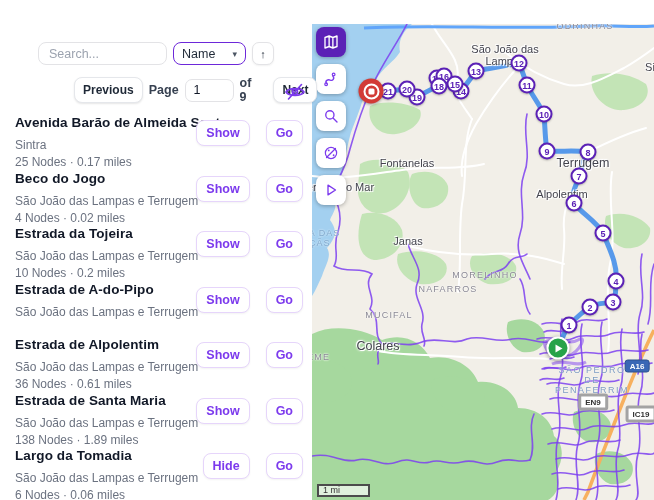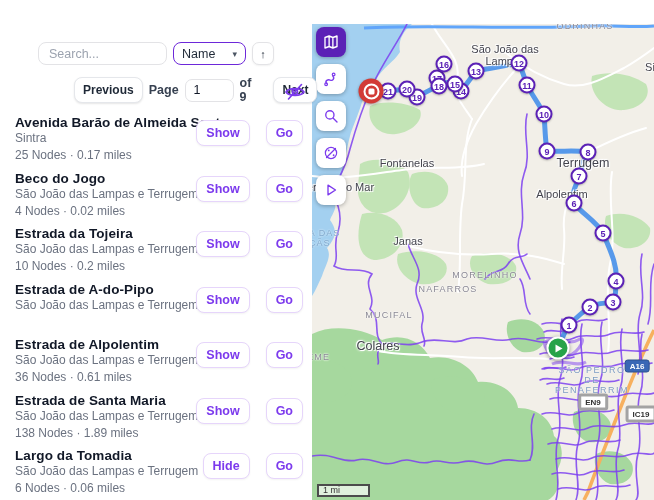--- a/index.html
+++ b/index.html
@@ -22,21 +22,21 @@
 
   .pagination { position:absolute; left:58px; top:76px; display:flex; align-items:center; gap:6px; }
   .pg-btn { border:1px solid #e5e7eb; border-radius:8px; background:#fff; font-size:12px; font-weight:700; color:#1f2937; padding:5px 8px; cursor:pointer; box-shadow:0 1px 2px rgba(0,0,0,.10); font-family:inherit;margin-left:16px; }
   .pg-label { font-size:12.5px; font-weight:600; color:#374151; }
   .page-input { width:49px; height:23px; border:1px solid #e3e3e6; border-radius:7px; padding:0 8px; font-size:12.5px; color:#111827; font-family:inherit; }
   .eye-btn { position:absolute; right:6px; top:82px; width:22px; height:20px; background:none; border:none; cursor:pointer; }
 
   .street-list { position:absolute; left:0; top:108px; width:312px; }
   .street-item { position:relative; height:55.5px; padding:7px 8px 0 15px; }
   .street-name { font-size:13.5px; font-weight:700; color:#111827; letter-spacing:.1px; }
-  .street-city { font-size:12px; color:#6b7280; margin-top:1px; }
+  .street-city { font-size:12px; color:#6b7280; margin-top:8px; }
   .street-meta { font-size:12px; color:#6b7280; margin-top:3px; }
   .street-actions { position:absolute; right:9px; top:12px; display:flex; gap:16px; }
   .act-btn { border:1px solid #e6d5fb; border-radius:8px; background:#fff; color:#7c3aed; font-weight:700; font-size:12.5px; padding:5px 9px; cursor:pointer; box-shadow:0 1px 2px rgba(0,0,0,.05); font-family:inherit; }
 
   
   .map { position:absolute; left:312px; top:24px; width:342px; height:476px; background:#f2efe8; overflow:hidden; }
   .map svg.base { position:absolute; left:0; top:0; }
 
   .map-label { position:absolute; transform:translate(-50%,-50%); white-space:pre-line; text-align:center; pointer-events:none; }
   .map-label.town { font-size:11px; color:#43434d; text-shadow:0 0 3px #fff,0 0 3px #fff,1px 1px 0 #fff,-1px -1px 0 #fff; }
@@ -272,21 +272,21 @@
         <div class="map-label area-label" style="left: 280px; top: 356px;">SÃO PEDRO DE
 PENAFERRIM</div>
       </div>
     <div id="shields-layer">
         <div class="shield motorway" style="left: 325px; top: 342px;">A16</div>
         <div class="shield national" style="left: 281px; top: 378px;">EN9</div>
         <div class="shield national" style="left: 329px; top: 390px;">IC19</div>
       </div>
     <div id="markers-layer">
         <div class="num-marker" style="left: 125px; top: 54px;">17</div>
-        <div class="num-marker" style="left: 132px; top: 40px;">16</div>
+        <div class="num-marker" style="left: 132px; top: 52px;">16</div>
         <div class="num-marker" style="left: 149px; top: 67px;">14</div>
         <div class="num-marker" style="left: 105px; top: 73px;">19</div>
         <div class="num-marker" style="left: 76px; top: 67px;">21</div>
         <div class="num-marker" style="left: 164px; top: 47px;">13</div>
         <div class="num-marker" style="left: 207px; top: 39px;">12</div>
         <div class="num-marker" style="left: 215px; top: 61px;">11</div>
         <div class="num-marker" style="left: 232px; top: 90px;">10</div>
         <div class="num-marker" style="left: 235px; top: 127px;">9</div>
         <div class="num-marker" style="left: 276px; top: 128px;">8</div>
         <div class="num-marker" style="left: 267px; top: 152px;">7</div>

